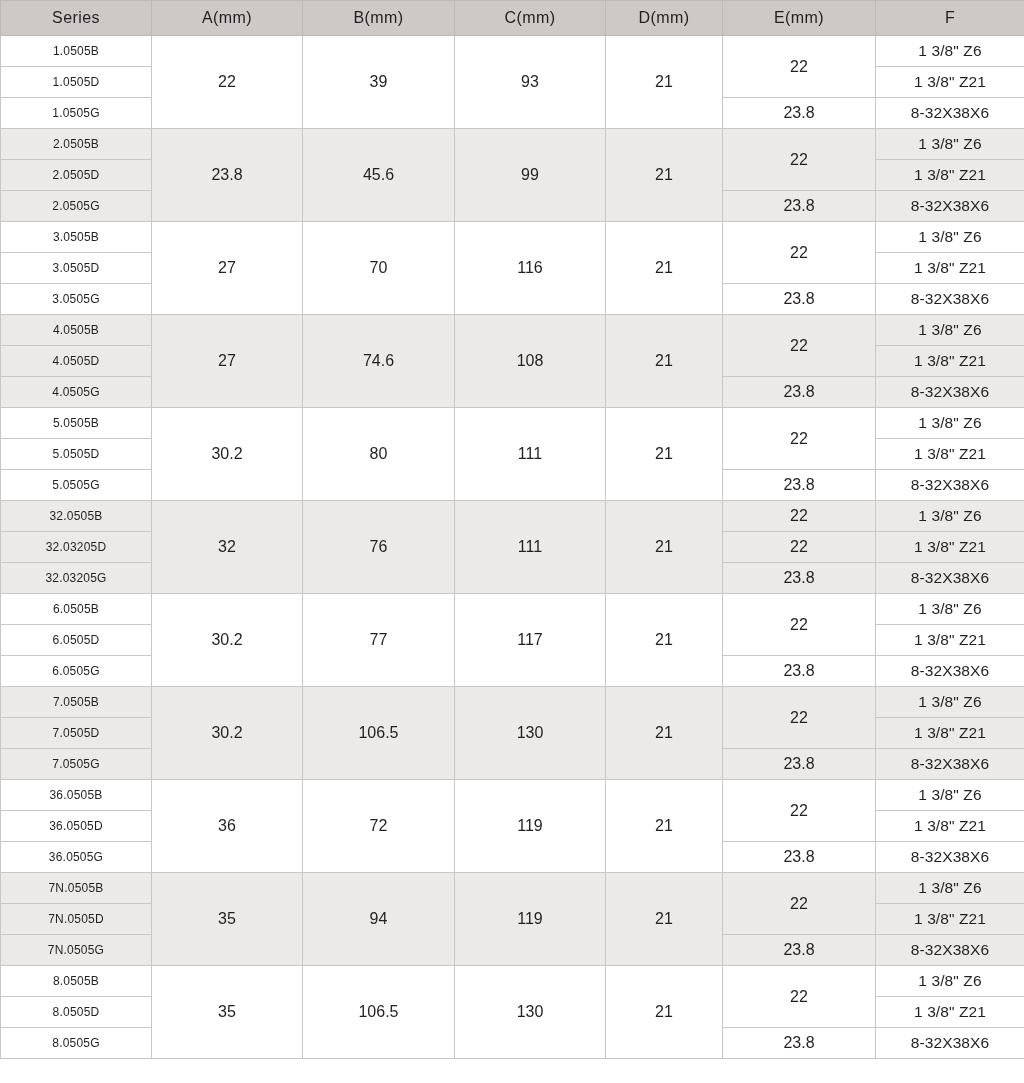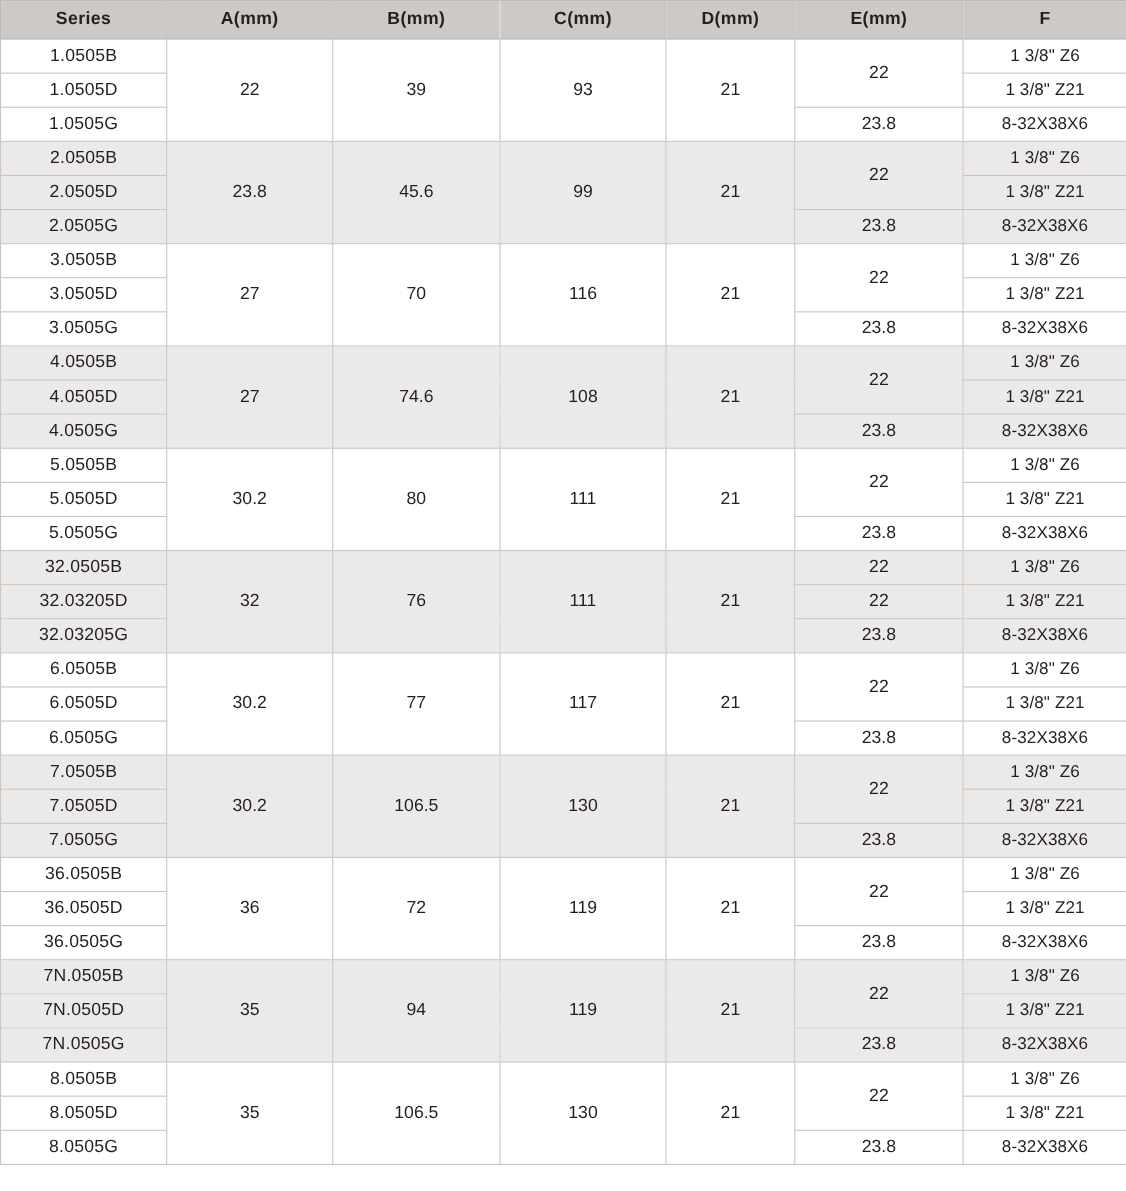--- a/index.html
+++ b/index.html
@@ -34,36 +34,36 @@
     border: 1px solid #c9c6c4;
     text-align: center;
     vertical-align: middle;
     padding: 0;
     overflow: hidden;
     white-space: nowrap;
   }
   table.spec thead th {
     height: 34px;
     background: #ccc9c7;
-    font-weight: bold;
+    font-weight: normal;
     font-size: 16px;
     letter-spacing: 0.4px;
     color: #231f20;
     border-color: #bdbab8;
   }
   table.spec tbody td {
     height: 30px;
     background: #ffffff;
     font-weight: 400;
   }
   table.spec tbody tr.shaded td {
     background: #eceae9;
   }
   table.spec td.series-cell {
-    font-size: 16px;
+    font-size: 12px;
     letter-spacing: 0.2px;
   }
   table.spec td.num-cell,
   table.spec td.e-cell {
     font-size: 16px;
   }
   table.spec td.f-cell {
     font-size: 15.5px;
     letter-spacing: 0.1px;
   }

